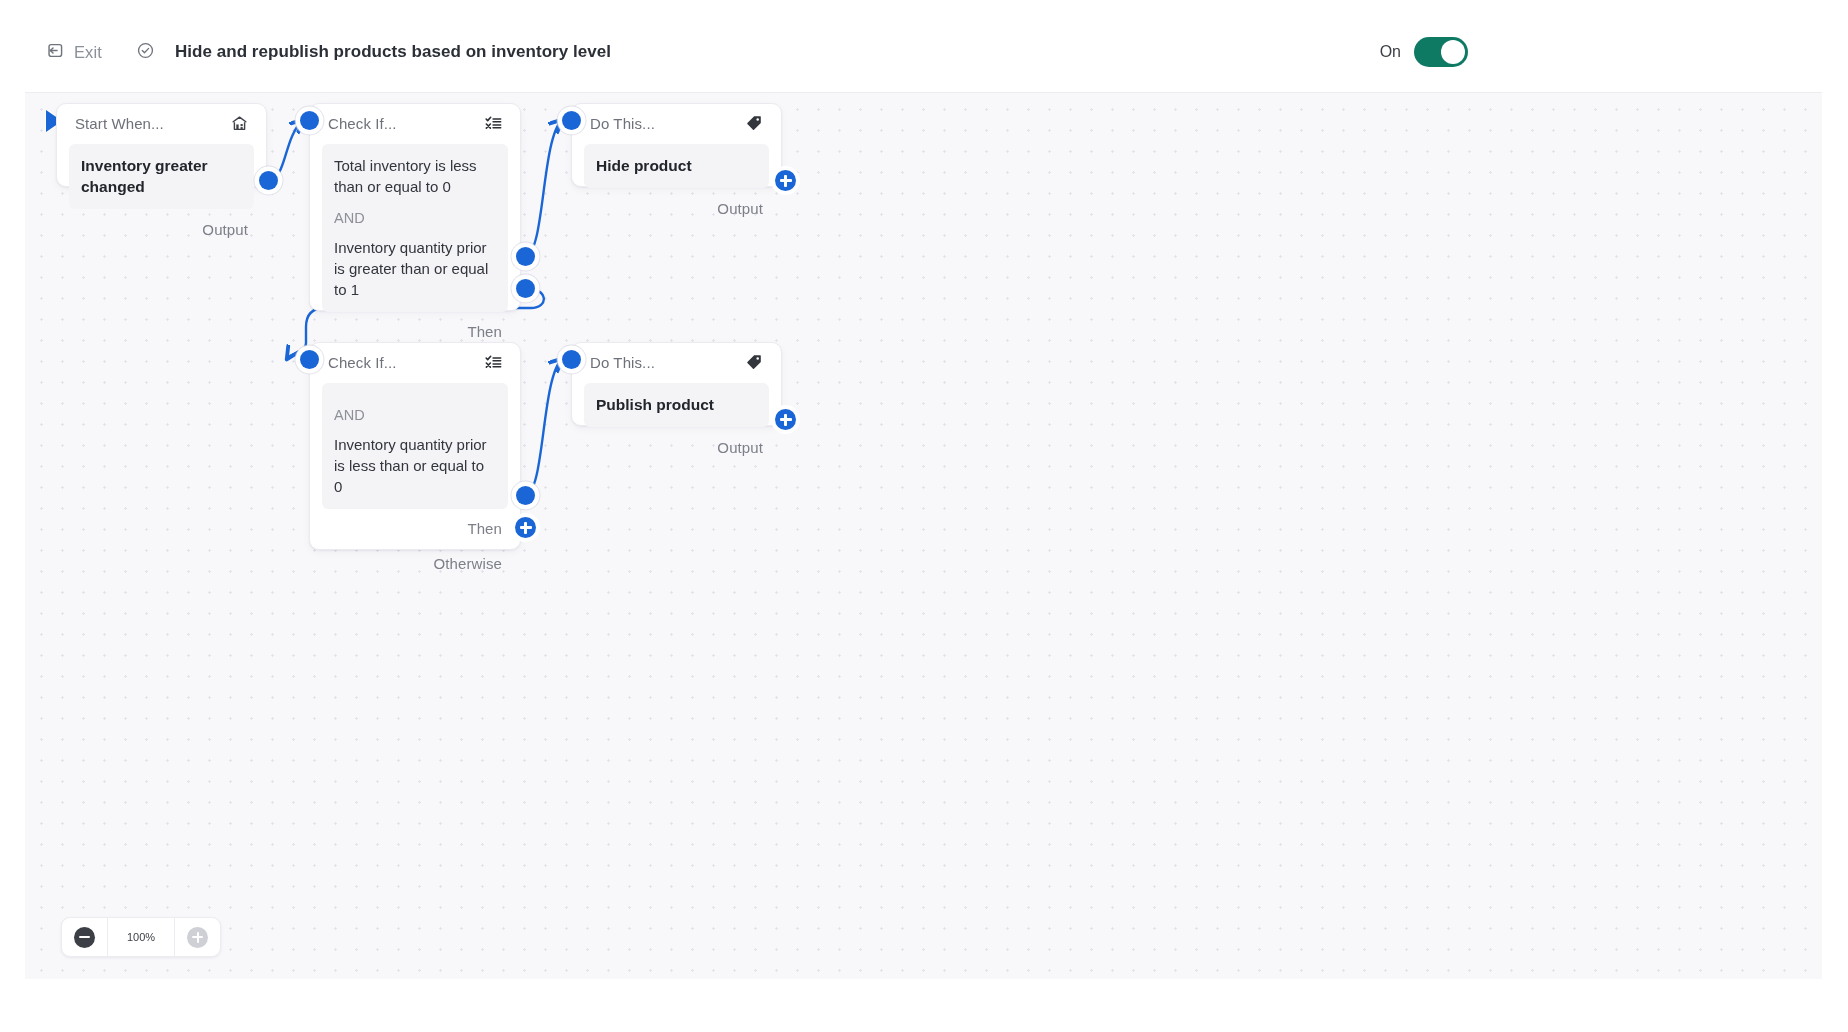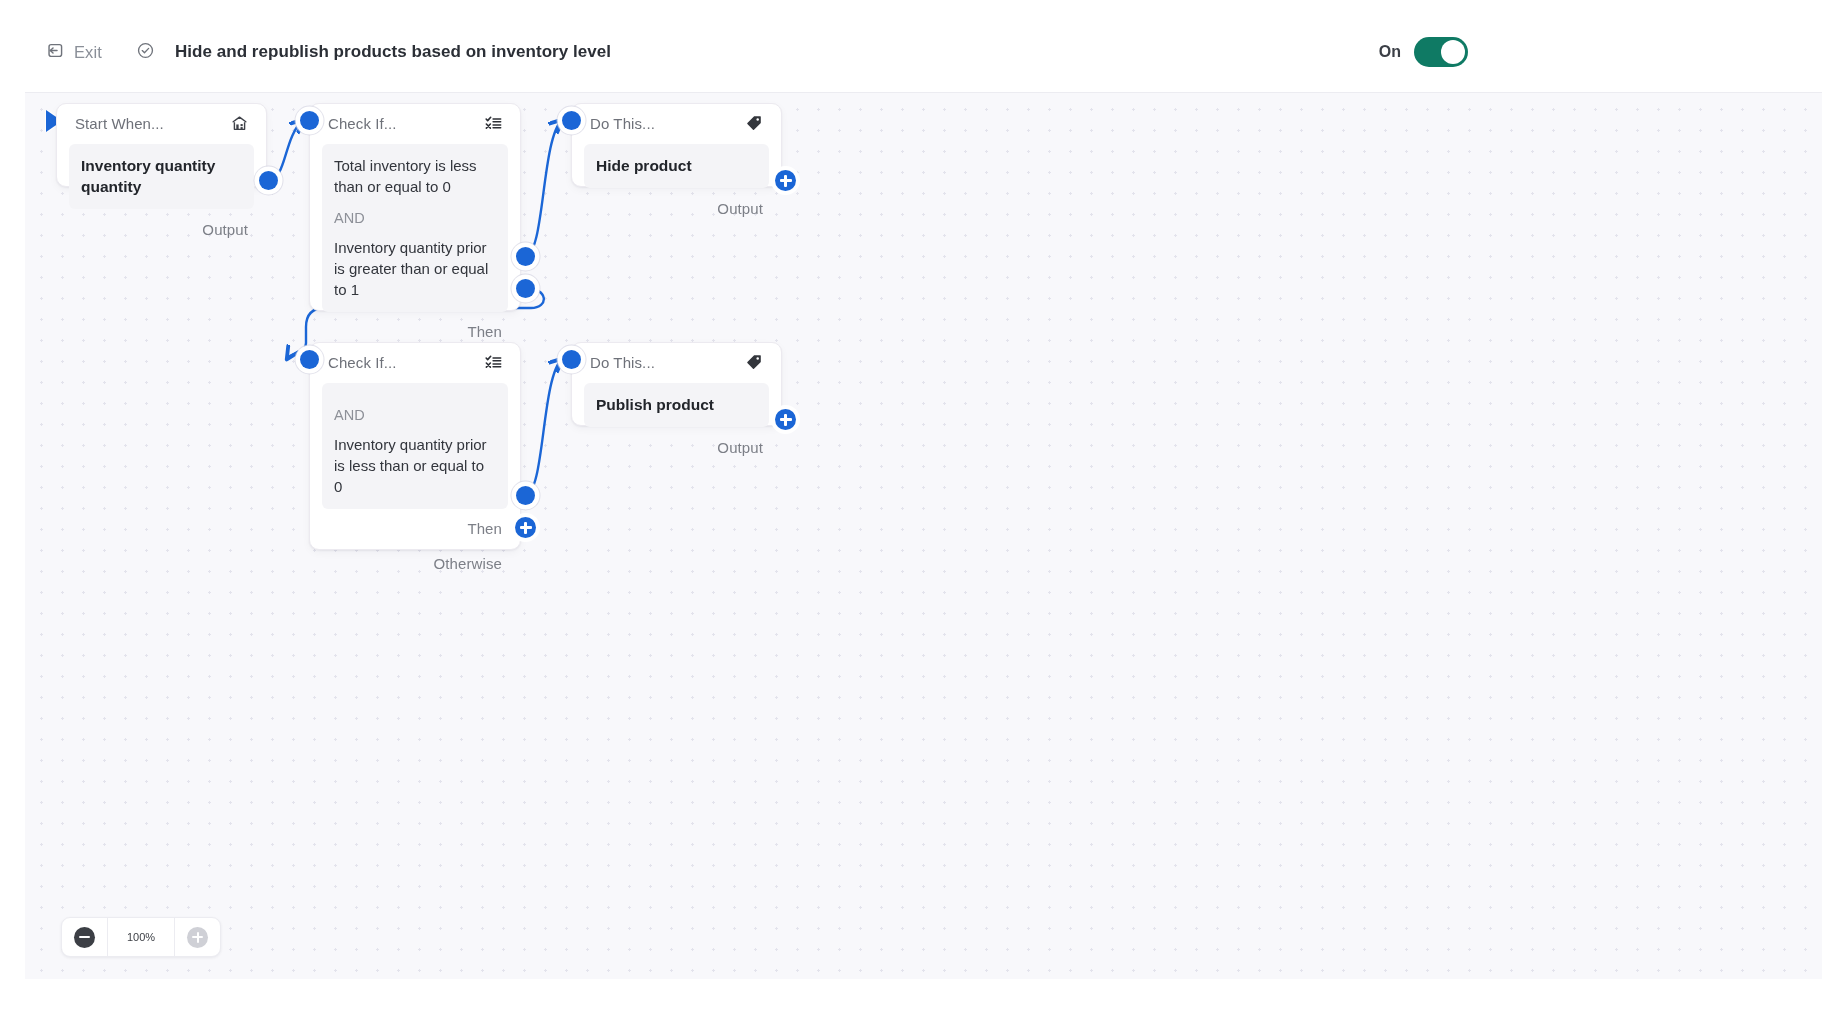--- a/index.html
+++ b/index.html
@@ -62,21 +62,21 @@
     position: absolute;
     right: 36px; top: 0;
     height: 104px;
     display: flex;
     align-items: center;
     gap: 13px;
   }
   .on-label {
     font-size: 16px;
     color: #3b3f46;
-    font-weight: 700;
+    font-weight: 400;
   }
   .toggle {
     width: 54px;
     height: 30px;
     border-radius: 16px;
     background: #0f7a64;
     position: relative;
     cursor: pointer;
   }
   .toggle .knob {
@@ -319,21 +319,21 @@
         <svg width="17" height="17" viewBox="0 0 18 18" fill="none">
           <path d="M2.3 7.2L9 2.3l6.7 4.9" stroke="#3e4148" stroke-width="1.5" stroke-linecap="round" stroke-linejoin="round"></path>
           <path d="M3.6 7.8v7.4h10.8V7.8" stroke="#3e4148" stroke-width="1.5" stroke-linejoin="round"></path>
           <rect x="5.6" y="10" width="2.5" height="5.2" fill="#3e4148"></rect>
           <rect x="10.1" y="9.6" width="2.3" height="2.2" fill="#3e4148"></rect>
           <rect x="10.1" y="12.8" width="2.3" height="2.4" fill="#3e4148"></rect>
         </svg>
       </span>
     </div>
     <div class="node-body-row">
-      <div class="row-strong">Inventory quantity quantity</div>
+      <div class="row-strong">Inventory greater changed</div>
     </div>
     <div class="port-row">
       <span class="port-label">Output</span>
     </div>
   </div>
   <div class="dot" style="left:234px; top:78px;"></div>
 
   <div class="node" style="left:284px; top:10px; width:212px; height:208px;">
     <div class="node-head">
       <span class="node-head-title">Check If...</span>

